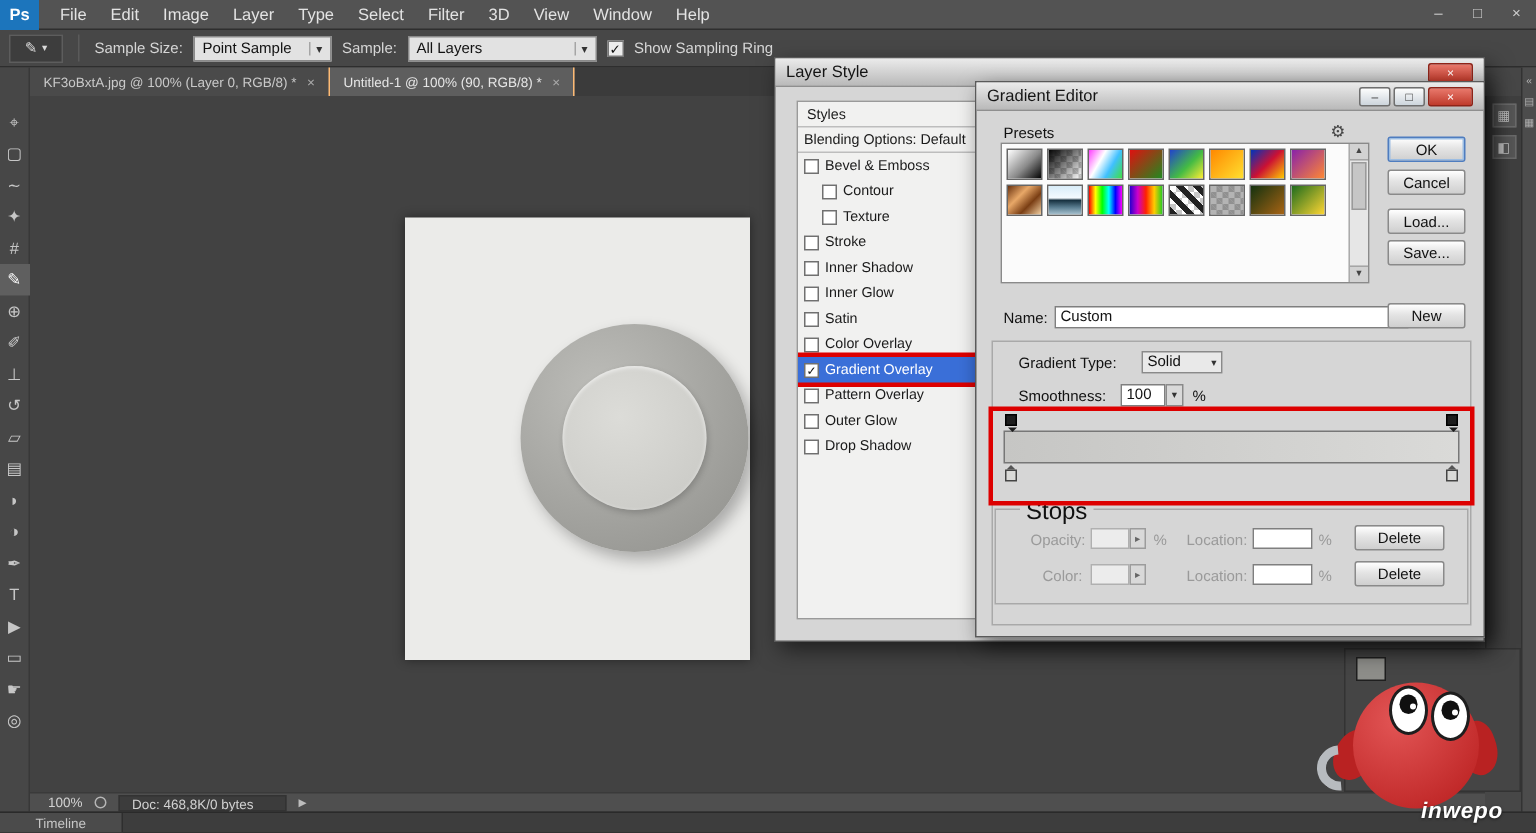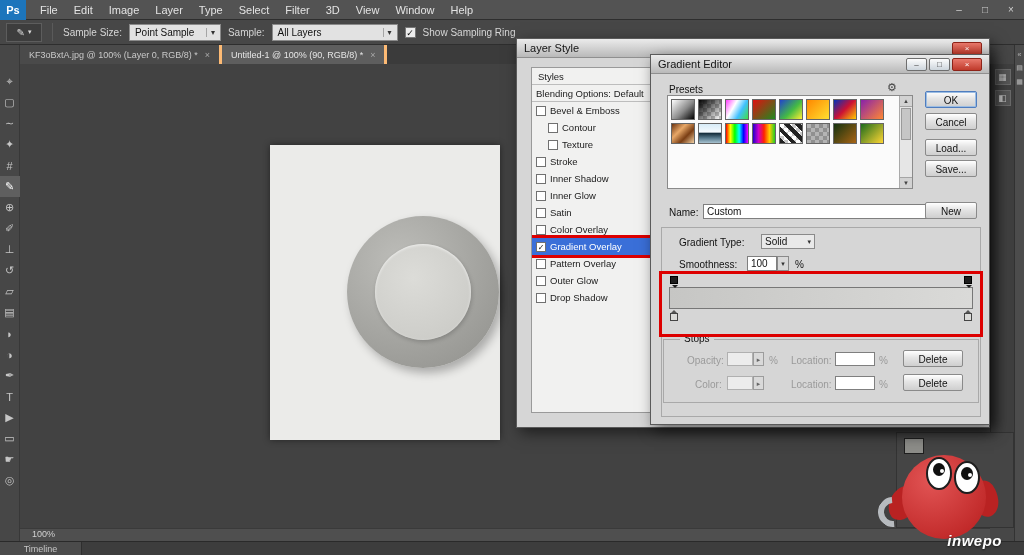--- a/index.html
+++ b/index.html
@@ -29,21 +29,21 @@
               display:flex; align-items:center; padding:0 5px; gap:6px; font-size:10px; }
   .dropdown .dd-arrow { font-size:8px; color:#333; border-left:1px solid #a5a5a5; padding-left:4px; }
   .dd-samplesize { width:92px; justify-content:space-between; }
   .dd-samples { width:126px; justify-content:space-between; }
   .checkbox { width:11px; height:11px; background:#ececec; border:1px solid #777; font-size:9px;
               line-height:10px; text-align:center; color:#111; }
 
   
   .tabsbar { position:absolute; top:45px; left:20px; right:34px; height:19px; background:#3b3b3b; display:flex; }
   .doc-tab { display:flex; align-items:center; gap:7px; padding:0 9px; font-size:9px;
-             color:#c9c9c9; background:#4a4a4a; border-right:3px solid #fdba74; white-space:nowrap; }
+             color:#c9c9c9; background:#4a4a4a; border-right:1px solid #fdba74; white-space:nowrap; }
   .doc-tab.active { background:#5e5e5e; color:#e6e6e6; }
   .tab-close { font-size:9px; color:#a9a9a9; }
 
   
   .toolbar { position:absolute; top:45px; left:0; width:20px; bottom:14px; background:#474747;
              border-right:1px solid #383838; display:flex; flex-direction:column; align-items:center;
              padding-top:26px; }
   .tool { width:20px; height:21px; display:flex; align-items:center; justify-content:center;
           color:#c6c6c6; font-size:11px; }
   .tool.selected { background:#5f5f5f; color:#ffffff; }
@@ -72,22 +72,22 @@
   
   .layers-fragment { position:absolute; right:10px; bottom:27px; width:118px; height:96px; background:#454545;
                      border:1px solid #333; z-index:5; font-size:8.5px; color:#d2d2d2; }
   .lf-thumb { position:absolute; left:7px; top:5px; width:20px; height:16px; background:#8d8d89; border:1px solid #1f1f1f; }
   .fx-list { position:absolute; left:0; right:0; top:36px; }
   .fx-row { display:flex; align-items:center; gap:5px; height:17px; padding-left:16px; }
   .fx-eye { font-size:8px; color:#cfcfcf; }
 
   
   .statusbar { position:absolute; left:20px; right:34px; bottom:14px; height:13px; background:#4f4f4f;
-               border-top:1px solid #3a3a3a; display:flex; gap:8px;
-               font-size:9px; color:#d2d2d2; padding-left:12px;flex-direction:column; }
+               border-top:1px solid #3a3a3a; display:flex; align-items:center; gap:8px;
+               font-size:9px; color:#d2d2d2; padding-left:12px; }
   .status-circle { width:8px; height:8px; border:1px solid #b5b5b5; border-radius:50%; }
   .doc-field { background:#3c3c3c; border:1px solid #333; height:11px; line-height:10px; padding:0 8px; min-width:112px; }
   .play-arrow { font-size:7px; color:#bdbdbd; }
   .timelinebar { position:absolute; left:0; right:0; bottom:0; height:14px; background:#3d3d3d; border-top:1px solid #2a2a2a; }
   .tl-tab { position:absolute; left:0; top:0; height:14px; width:82px; background:#4b4b4b; color:#c6c6c6;
             font-size:9px; text-align:center; line-height:14px; border-right:1px solid #2e2e2e; }
 
   
   .dialog { position:absolute; background:#d6d6d6; border:1px solid #5a5a5a; box-shadow:4px 5px 14px rgba(0,0,0,.55); }
   .titlebar { height:19px; background:linear-gradient(#ebebeb,#b9b9b9); border-bottom:1px solid #8f8f8f;
@@ -151,21 +151,21 @@
   .ge-red-box { position:absolute; left:8px; top:216px; width:324px; height:66px; border:3px solid #dd0000; z-index:3; }
   .ge-bar { position:absolute; left:18px; top:232px; width:304px; height:22px; border:1px solid #777;
             background:linear-gradient(90deg,#c6c6c4,#dadad8); }
   .op-stop { position:absolute; top:-12px; width:8px; height:8px; background:#1d1d1d; border:1px solid #000; }
   .op-stop::after { content:""; position:absolute; left:1px; top:8px; border:3px solid transparent; border-top-color:#1d1d1d; }
   .op-stop.left { left:0; } .op-stop.right { right:0; }
   .col-stop { position:absolute; bottom:-13px; width:8px; height:8px; background:#dadad8; border:1px solid #444; }
   .col-stop::before { content:""; position:absolute; left:0px; top:-7px; border:3px solid transparent; border-bottom-color:#555; }
   .col-stop.left { left:0; } .col-stop.right { right:0; }
   .ge-stops-group { position:absolute; left:12px; top:284px; width:316px; height:64px; border:1px solid #a9a9a9; }
-  .ge-stops-title { position:absolute; top:-7px; left:16px; background:#d6d6d6; padding:0 4px; font-size:10px; color:#111; }
+  .ge-stops-title { position:absolute; top:-7px; left:16px; background:#d6d6d6; padding:0 4px; font-size:16px; color:#111; }
   .mini-arrow { position:absolute; width:11px; height:14px; font-size:7px; line-height:13px; text-align:center;
                 background:#d9d9d9; border:1px solid #9c9c9c; color:#666; }
   .ge-op-input { position:absolute; left:76px; top:297px; width:26px; height:14px; }
   .ge-op-arrow { left:102px; top:297px; }
   .ge-loc1-input { position:absolute; left:184px; top:297px; width:40px; height:14px; }
   .ge-del1 { position:absolute; left:252px; top:295px; width:60px; height:17px; line-height:15px; }
   .ge-color-box { position:absolute; left:76px; top:321px; width:26px; height:14px; }
   .ge-col-arrow { left:102px; top:321px; }
   .ge-loc2-input { position:absolute; left:184px; top:321px; width:40px; height:14px; }
   .ge-del2 { position:absolute; left:252px; top:319px; width:60px; height:17px; line-height:15px; }

